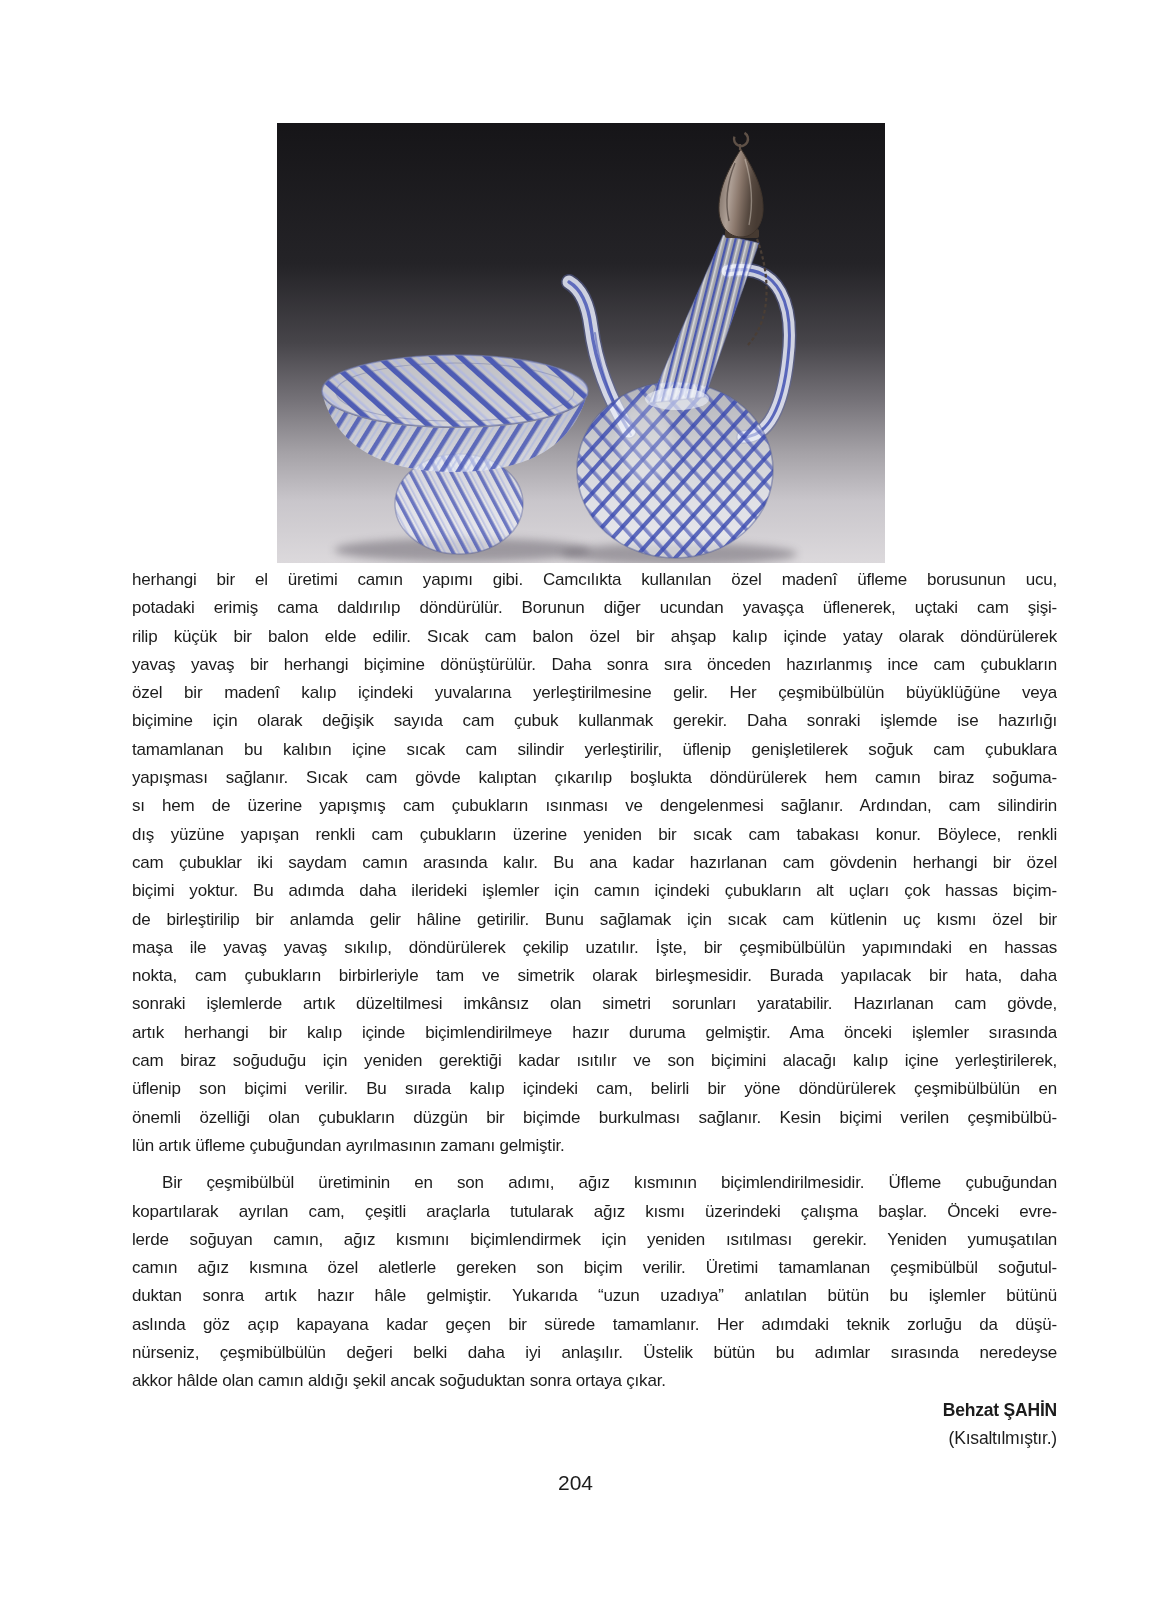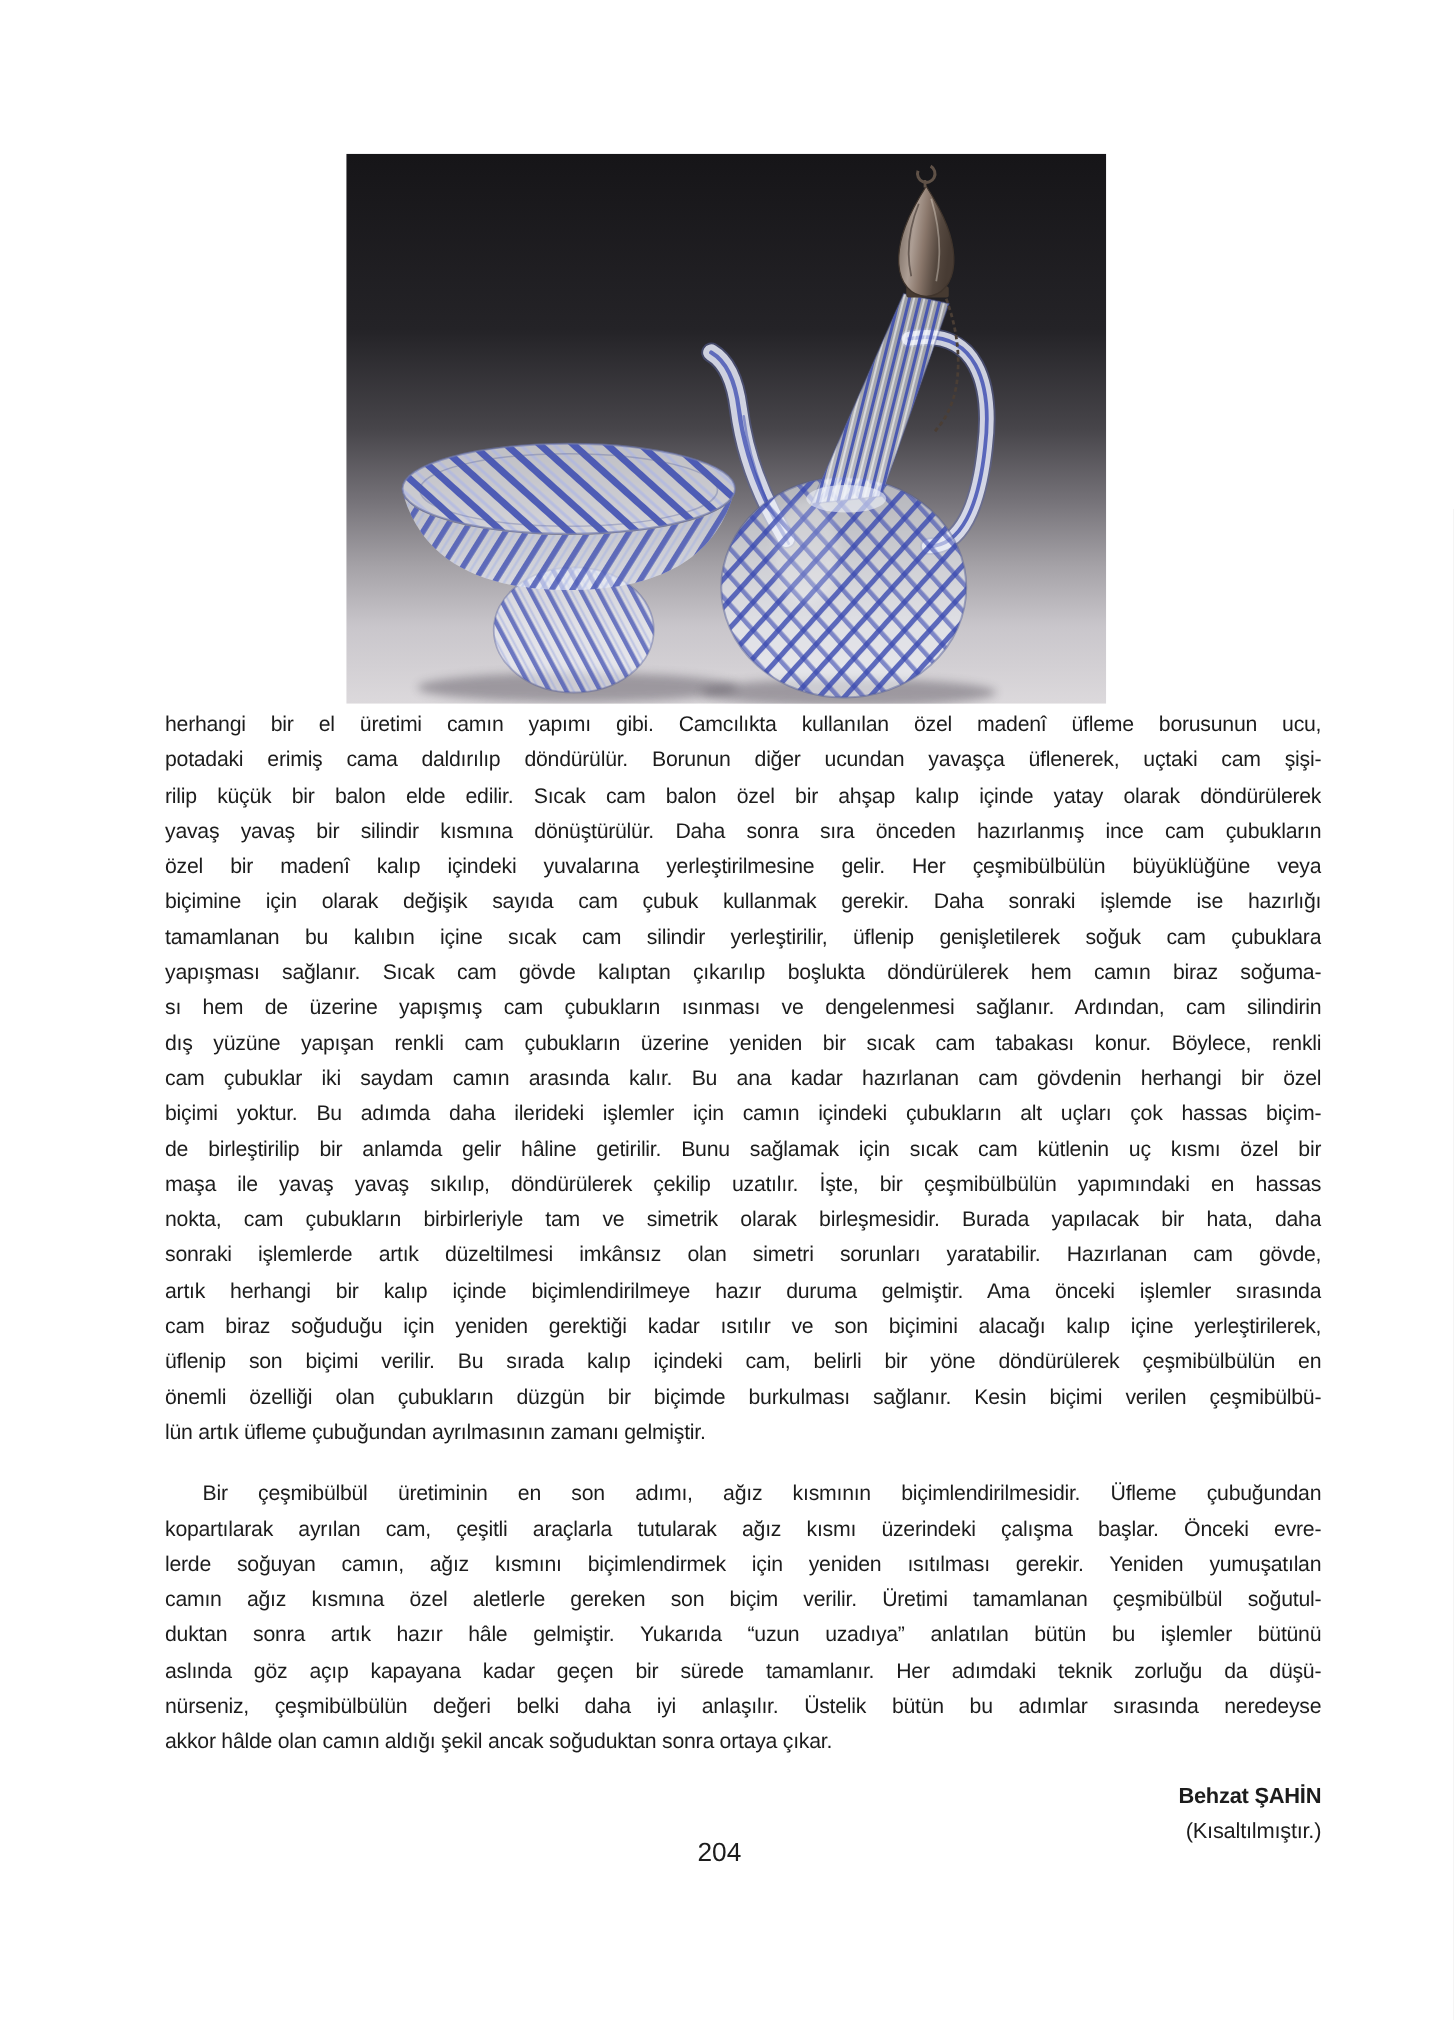--- a/index.html
+++ b/index.html
@@ -31,22 +31,22 @@
     font-size:17px;line-height:28.3px;letter-spacing:-0.2px;
   }
   .text-line{
     text-align:justify;
     text-align-last:justify;
     height:28.3px;overflow:hidden;
     white-space:normal;
   }
   .text-line.last-line{text-align-last:left;}
   .text-line.indent-first{text-indent:30px;}
-  .para-2{margin-top:21px;}
-  .signature-block{margin-top:14px;}
+  .para-2{margin-top:9px;}
+  .signature-block{margin-top:0;}
   .author-signature{
     text-align:right;font-weight:bold;font-size:17.5px;line-height:28.3px;
   }
   .abridged-note{
     text-align:right;font-size:17.5px;line-height:28.3px;
   }
   .page-number{
     position:absolute;left:0;right:12px;top:1471px;
     text-align:center;font-size:21px;letter-spacing:0;
   }
@@ -161,21 +161,21 @@
         </g>
       </g>
     </svg>
   </figure>
 
   <div class="article">
     <div class="para-1">
         <div class="text-line">herhangi bir el üretimi camın yapımı gibi. Camcılıkta kullanılan özel madenî üfleme borusunun ucu,</div>
         <div class="text-line">potadaki erimiş cama daldırılıp döndürülür. Borunun diğer ucundan yavaşça üflenerek, uçtaki cam şişi-</div>
         <div class="text-line">rilip küçük bir balon elde edilir. Sıcak cam balon özel bir ahşap kalıp içinde yatay olarak döndürülerek</div>
-        <div class="text-line">yavaş yavaş bir silindir kısmına dönüştürülür. Daha sonra sıra önceden hazırlanmış ince cam çubukların</div>
+        <div class="text-line">yavaş yavaş bir herhangi biçimine dönüştürülür. Daha sonra sıra önceden hazırlanmış ince cam çubukların</div>
         <div class="text-line">özel bir madenî kalıp içindeki yuvalarına yerleştirilmesine gelir. Her çeşmibülbülün büyüklüğüne veya</div>
         <div class="text-line">biçimine için olarak değişik sayıda cam çubuk kullanmak gerekir. Daha sonraki işlemde ise hazırlığı</div>
         <div class="text-line">tamamlanan bu kalıbın içine sıcak cam silindir yerleştirilir, üflenip genişletilerek soğuk cam çubuklara</div>
         <div class="text-line">yapışması sağlanır. Sıcak cam gövde kalıptan çıkarılıp boşlukta döndürülerek hem camın biraz soğuma-</div>
         <div class="text-line">sı hem de üzerine yapışmış cam çubukların ısınması ve dengelenmesi sağlanır. Ardından, cam silindirin</div>
         <div class="text-line">dış yüzüne yapışan renkli cam çubukların üzerine yeniden bir sıcak cam tabakası konur. Böylece, renkli</div>
         <div class="text-line">cam çubuklar iki saydam camın arasında kalır. Bu ana kadar hazırlanan cam gövdenin herhangi bir özel</div>
         <div class="text-line">biçimi yoktur. Bu adımda daha ilerideki işlemler için camın içindeki çubukların alt uçları çok hassas biçim-</div>
         <div class="text-line">de birleştirilip bir anlamda gelir hâline getirilir. Bunu sağlamak için sıcak cam kütlenin uç kısmı özel bir</div>
         <div class="text-line">maşa ile yavaş yavaş sıkılıp, döndürülerek çekilip uzatılır. İşte, bir çeşmibülbülün yapımındaki en hassas</div>

